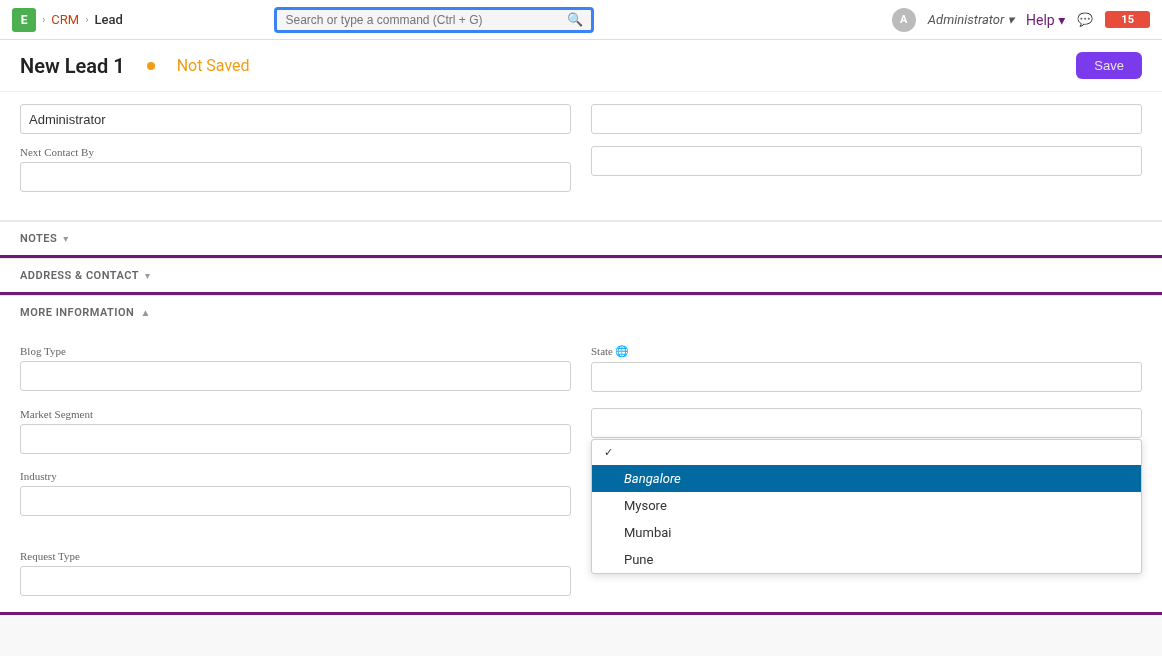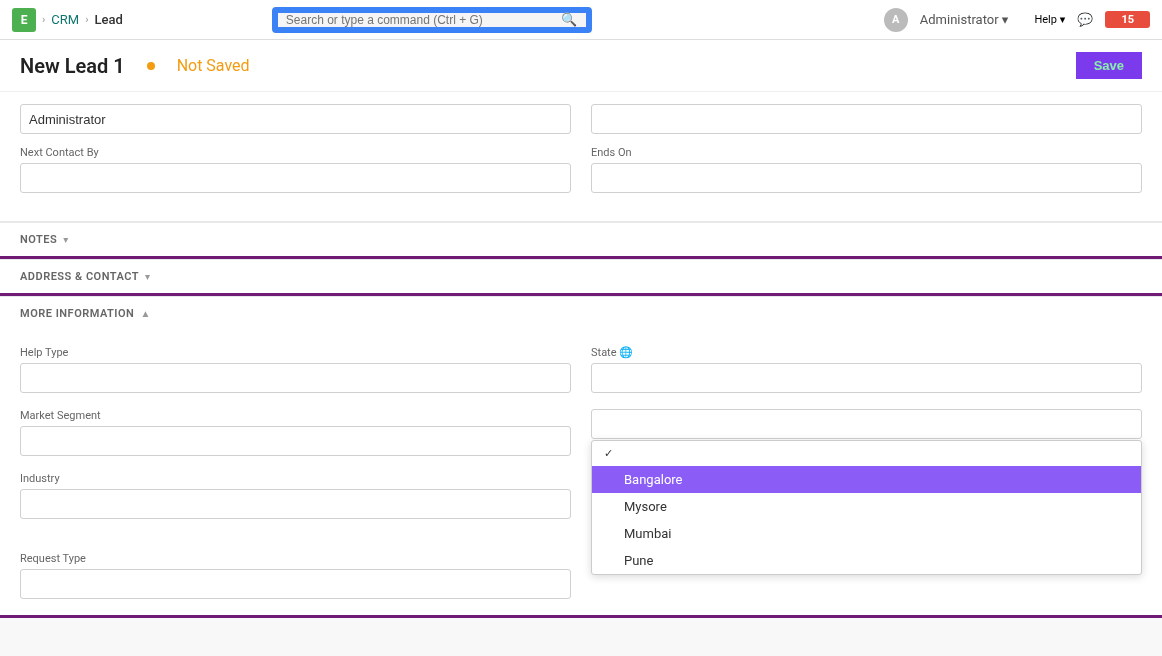--- a/index.html
+++ b/index.html
@@ -10,75 +10,75 @@
       display: flex; align-items: center; height: 40px;
       background: #fff; border-bottom: 1px solid #ddd;
       padding: 0 12px; gap: 6px;
     }
     .app-icon {
       width: 24px; height: 24px; background: #4CAF50; color: #fff;
       display: flex; align-items: center; justify-content: center;
       font-weight: bold; font-size: 12px; border-radius: 3px;
     }
     .breadcrumb-sep { color: #999; font-size: 11px; }
-    .breadcrumb-item { color: #0f766e; font-size: 13px; cursor: pointer; }
+    .breadcrumb-item { color: #c2410c; font-size: 13px; cursor: pointer; }
     .breadcrumb-item.active { color: #333; font-weight: 500; }
     .nav-search {
       flex: 1; max-width: 320px; margin: 0 auto;
       display: flex; align-items: center;
-      border: 6px solid #3b82f6; border-radius: 4px; background: #f5f5f5;
+      border: 3px solid #3b82f6; border-radius: 4px; background: #f5f5f5;
       padding: 0 8px; height: 26px;
     }
     .nav-search input {
       border: none; background: transparent; outline: none;
       font-size: 12px; flex: 1; color: #666;
     }
     .nav-search-icon { color: #999; font-size: 13px; }
     .nav-right { display: flex; align-items: center; gap: 12px; margin-left: auto; }
-    .nav-admin { font-size: 13px; color: #555; cursor: pointer; }
-    .nav-help { font-size: 11px; color: #000000; cursor: pointer; margin-left: 14px; }
+    .nav-admin { font-size: 13px; color: #555; cursor: pointer; font-style: italic; }
+    .nav-help { font-size: 14px; color: #701a75; cursor: pointer; }
     .nav-badge {
       background: #e74c3c; color: #fff; font-size: 11px;
       border-radius: 3px; padding: 2px 16px; font-weight: bold;
     }
     .nav-avatar {
       width: 24px; height: 24px; background: #bbb; border-radius: 50%;
       display: flex; align-items: center; justify-content: center;
       color: #fff; font-size: 11px; font-weight: bold;
     }
 
     
     .page-header {
       display: flex; align-items: center; justify-content: space-between;
       padding: 12px 20px; background: #fff; border-bottom: 1px solid #eee;
     }
     .page-title-row { display: flex; align-items: center; gap: 22px; }
     .page-title { font-size: 20px; font-weight: 600; color: #222; }
     .not-saved-dot { width: 8px; height: 8px; background: #f39c12; border-radius: 50%; display: inline-block; }
     .not-saved-text { font-size: 16px; color: #f39c12; }
     .save-btn {
-      background: #7c3aed; color: #86efac; border: none; border-radius: 0;
-      padding: 6px 18px; font-size: 13px; font-weight: 700; cursor: pointer;
+      background: #7c3aed; color: #e5e5e5; border: none; border-radius: 6px;
+      padding: 6px 18px; font-size: 13px; font-weight: 400; cursor: pointer;
     }
 
     
     .main-content { padding: 0; background: #f0f0f0; }
 
     .form-card {
       background: #fff; margin: 0; border-bottom: 3px solid #701a75;
     }
 
     
     .top-fields {
       background: #fff; padding: 12px 20px 16px 20px;
       border-bottom: 1px solid #e8e8e8;
     }
     .field-row { display: flex; gap: 20px; margin-bottom: 12px; }
     .field-col { flex: 1; }
-    .field-label { font-size: 11px; color: #666; margin-bottom: 4px; }
+    .field-label { font-size: 11px; color: #666; margin-bottom: 4px; font-family: Liberation Serif, serif; }
     .field-input {
       width: 100%; border: 1px solid #d0d0d0; border-radius: 3px;
       padding: 5px 8px; font-size: 13px; color: #333; outline: none;
       background: #fff; height: 30px;
     }
 
     
     .section-header {
       padding: 10px 20px; background: #fff;
       border-top: 1px solid #e8e8e8;
@@ -101,21 +101,21 @@
     .dropdown-wrapper { position: relative; }
     .city-dropdown {
       position: absolute; top: 100%; left: 0; right: 0;
       background: #fff; border: 1px solid #ccc; border-radius: 3px;
       z-index: 1000; margin-top: 1px; box-shadow: 0 2px 8px rgba(0,0,0,0.15);
     }
     .dropdown-option {
       padding: 6px 12px; font-size: 13px; cursor: pointer;
       display: flex; align-items: center; gap: 8px;
     }
-    .dropdown-option.selected { background: #8b5cf6; color: #fff; }
+    .dropdown-option.selected { background: #0369a1; color: #fff; font-style: italic; }
     .dropdown-option .check { font-size: 11px; color: #333; width: 12px; }
     .dropdown-option.selected .check { color: #fff; }
 
     
     .checkbox-row { display: flex; align-items: center; gap: 8px; margin-top: 8px; }
     .checkbox-input { width: 14px; height: 14px; cursor: pointer; }
     .checkbox-label { font-size: 13px; color: #555; }
   </style>
 </head>
 <body>
@@ -168,21 +168,20 @@
       <div class="field-col">
         <input class="field-input" type="text" value="" style="">
       </div>
     </div>
     <div class="field-row">
       <div class="field-col">
         <div class="field-label">Next Contact By</div>
         <input class="field-input" type="text" value="" style="">
       </div>
       <div class="field-col">
-        <div class="field-label">Ends On</div>
         <input class="field-input" type="text" value="" style="">
       </div>
     </div>
   </div>
 
   <div class="section-header form-card">
     <span class="section-header-label">NOTES</span>
     <span class="section-chevron">▾</span>
   </div>
 
@@ -194,21 +193,21 @@
   <div class="more-info-section form-card">
     <div class="section-header">
       <span class="section-header-label">MORE INFORMATION</span>
       <span class="section-chevron">▲</span>
     </div>
 
     <div class="more-info-content">
       <div class="form-grid">
 
         <div class="field-col">
-          <div class="field-label">Help Type</div>
+          <div class="field-label">Blog Type</div>
           <input class="field-input" type="text" value="" style="">
         </div>
 
         <div class="field-col">
           <div class="field-label">
             <span>State</span>
             <span style="color:#999;font-size:11px;"> 🌐</span>
           </div>
           <input class="field-input" type="text" value="" style="">
         </div>

